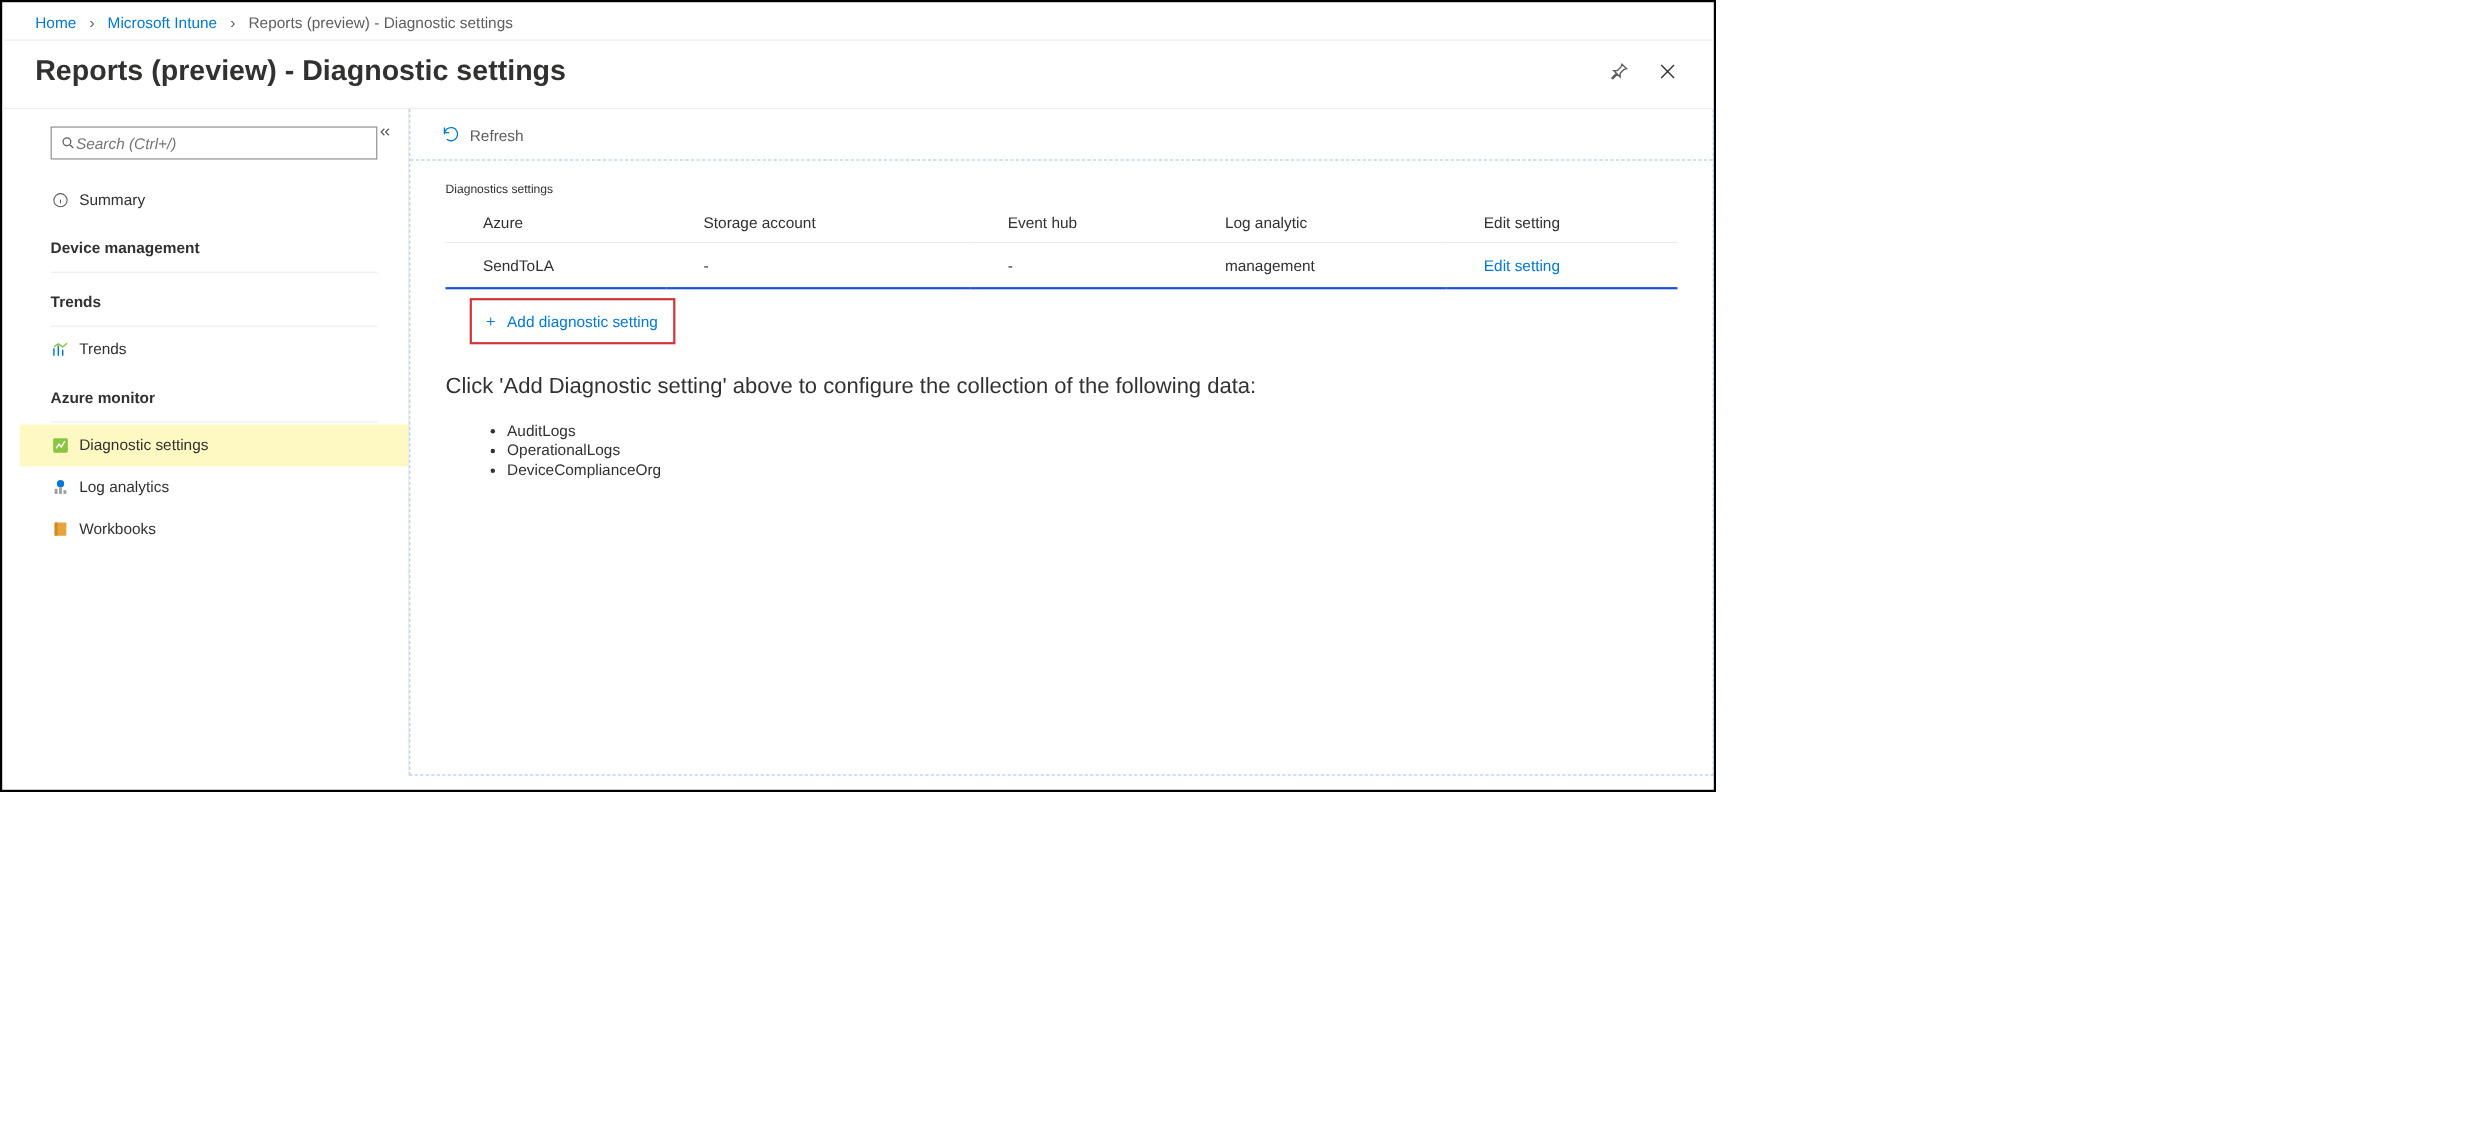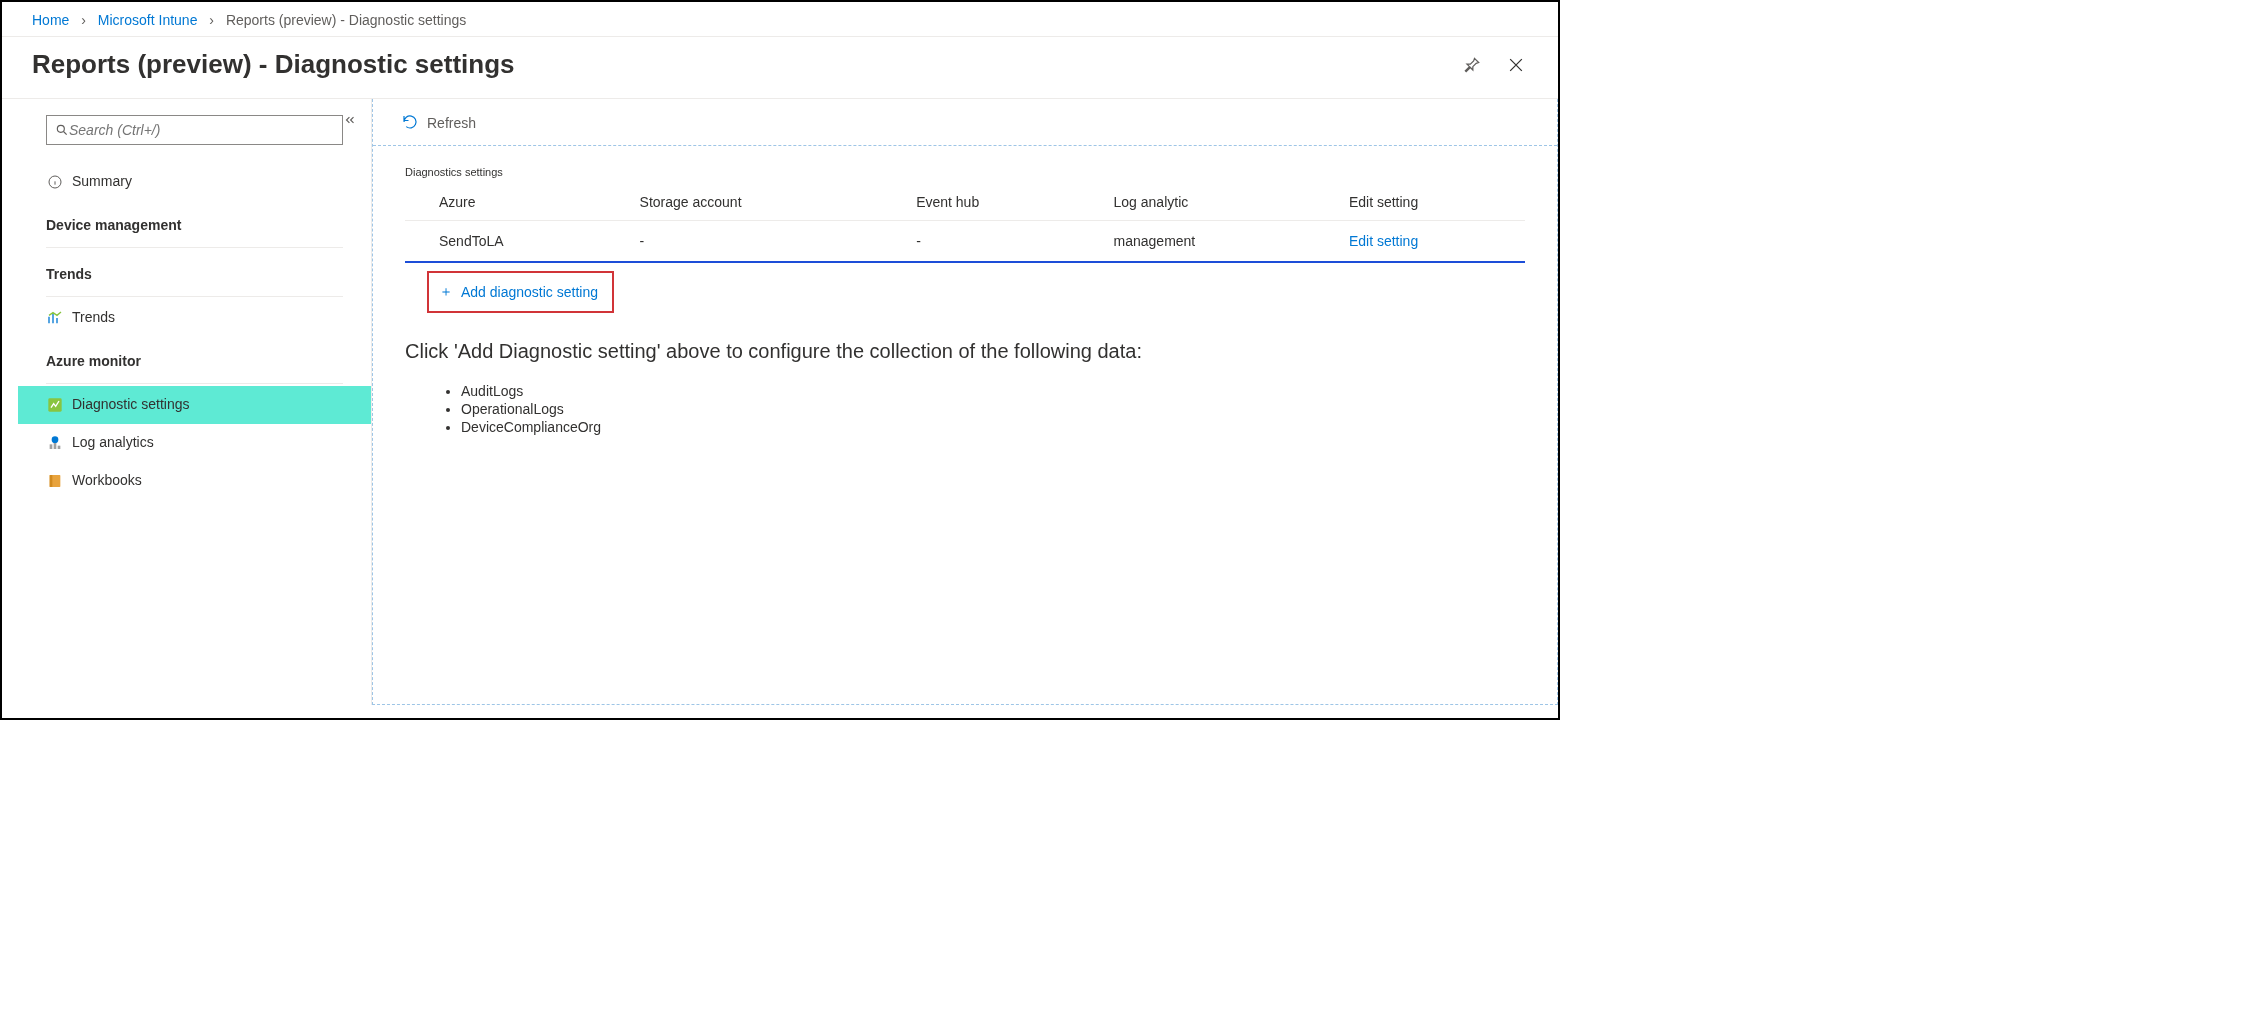--- a/index.html
+++ b/index.html
@@ -97,21 +97,21 @@
     margin: 6px 28px 2px 28px;
   }
   .nav-item {
     display: flex;
     align-items: flex-start;
     gap: 8px;
     padding: 10px 28px 10px 28px;
     cursor: pointer;
     color: #323130;
   }
-  .nav-item.active { background: #5eead4; }
+  .nav-item.active { background: #fef9c3; }
   .nav-icon {
     width: 18px; height: 18px;
     display: inline-flex; align-items: center; justify-content: center;
   }
 
   
   .content {
     flex: 1;
     border: 1px dashed #9ec5e6;
     border-top: none;

